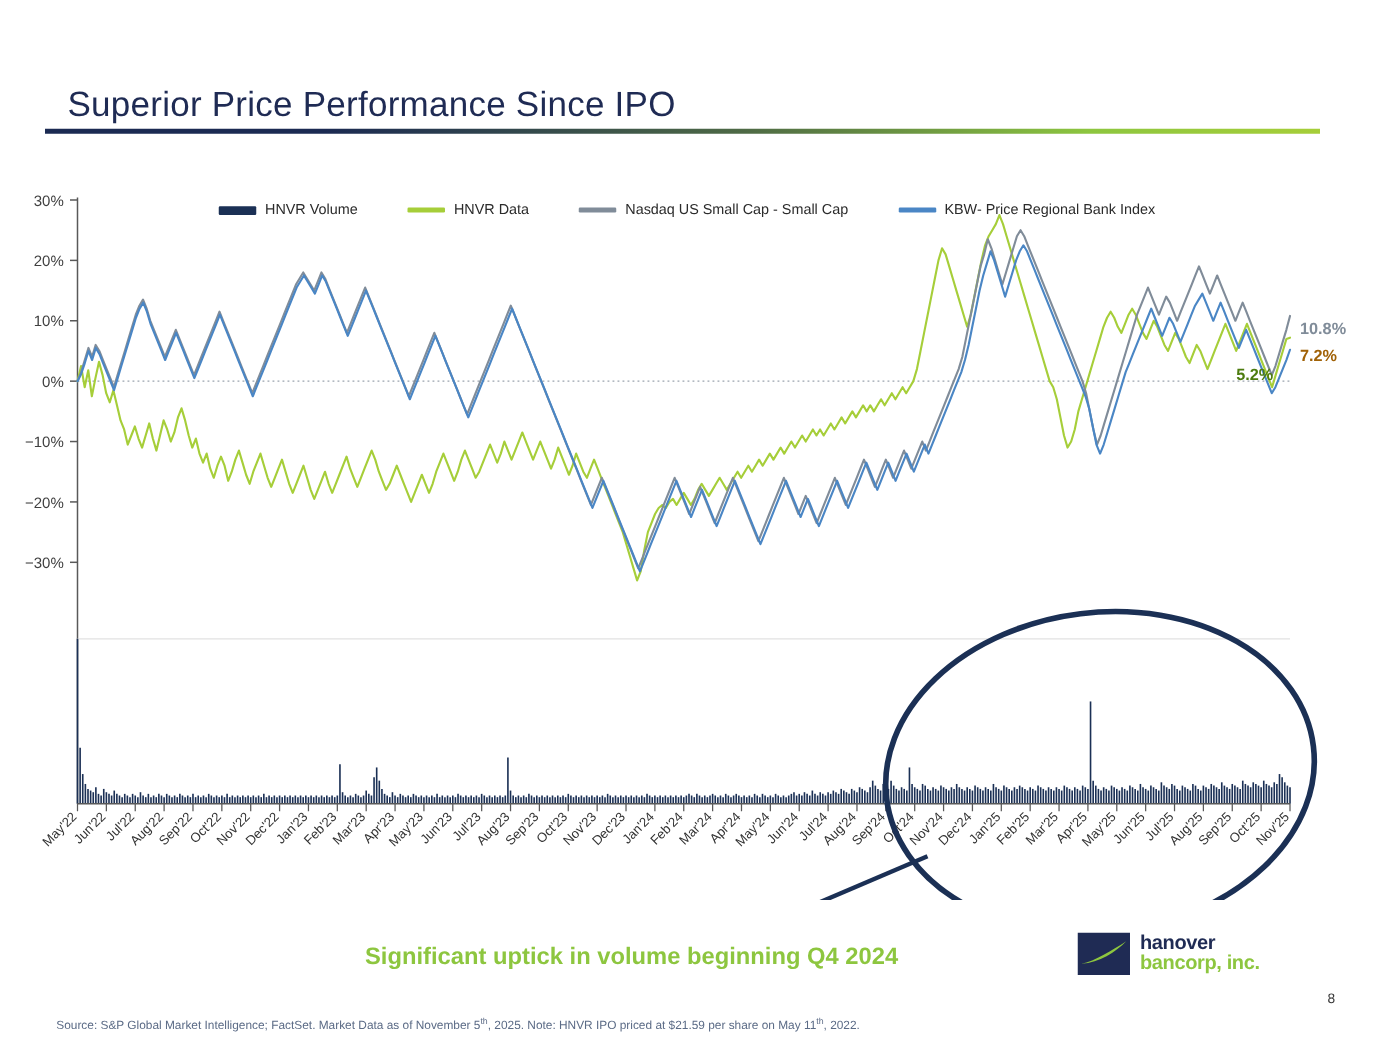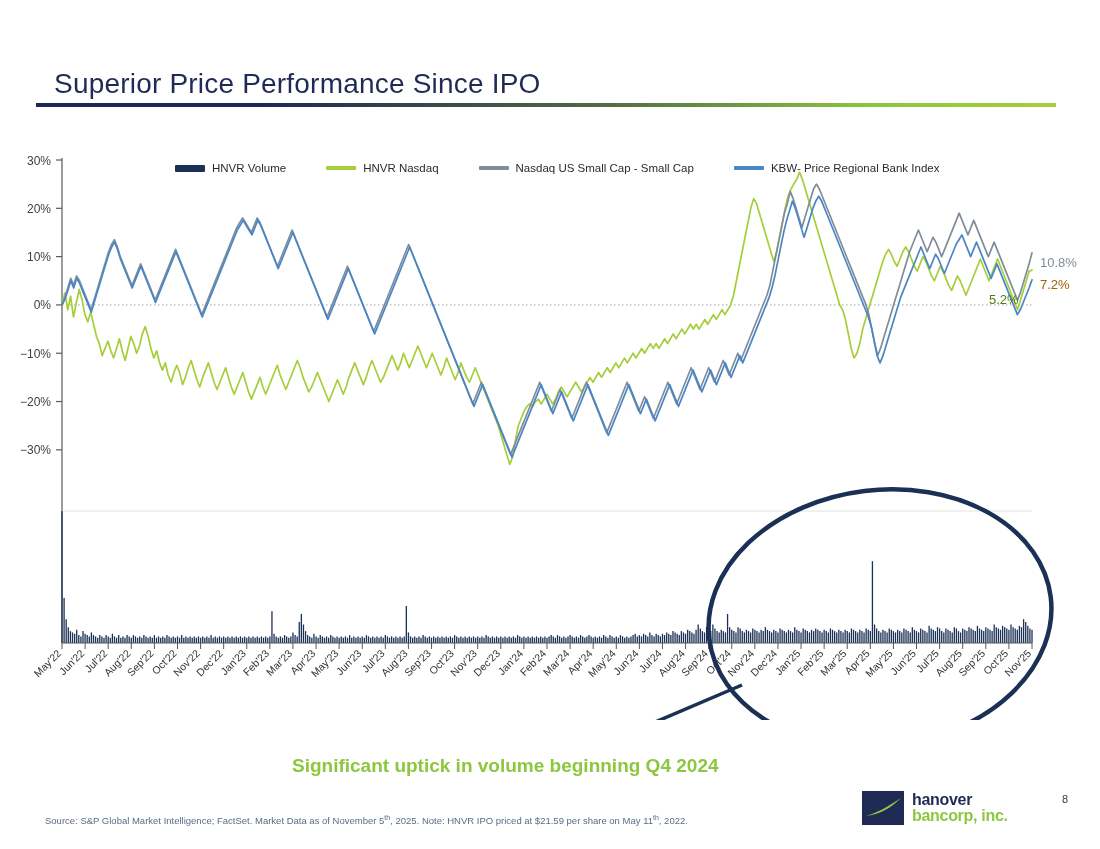--- a/index.html
+++ b/index.html
@@ -59,21 +59,21 @@
   }
   .legend-item { display: flex; align-items: center; gap: 7px; }
   .legend-swatch { display: inline-block; width: 30px; height: 4px; border-radius: 1px; }
   .legend-swatch.thick { height: 7px; }
   .legend-label { font-size: 11.5px; color: #2B2B2B; }
 
   
   .end-label {
     position: absolute;
     font-size: 13px;
-    font-weight: normal;
+    font-weight: bold;
     white-space: nowrap;
   }
   #end-label-nasdaq { left: 1040px; top: 255px; color: #808C99; }
   #end-label-hnvr   { left: 1040px; top: 277px; color: #a16207; }
   #end-label-kbw    { left: 989px; top: 292px; color: #4d7c0f; }
 
   
   #callout-note {
     position: absolute;
     left: 292px;
@@ -92,21 +92,21 @@
     font-size: 9.5px;
     color: #5B6B86;
     white-space: nowrap;
   }
   #footnote sup { font-size: 7px; }
 
   
   #logo {
     position: absolute;
     left: 862px;
-    top: 791px;
+    top: 746px;
     display: flex;
     align-items: center;
     gap: 8px;
   }
   #logo-mark { width: 42px; height: 34px; display: block; }
   #logo-words { line-height: 1.0; }
   #logo-hanover {
     font-size: 16px;
     font-weight: bold;
     color: #1F2B54;
@@ -726,21 +726,21 @@
   </svg>
 </div>
 
 <div id="legend">
   <div class="legend-item">
     <span class="legend-swatch thick" style="background:#1B3055"></span>
     <span class="legend-label">HNVR Volume</span>
   </div>
   <div class="legend-item">
     <span class="legend-swatch" style="background:#A6CE39"></span>
-    <span class="legend-label">HNVR Nasdaq</span>
+    <span class="legend-label">HNVR Data</span>
   </div>
   <div class="legend-item">
     <span class="legend-swatch" style="background:#808C99"></span>
     <span class="legend-label">Nasdaq US Small Cap - Small Cap</span>
   </div>
   <div class="legend-item">
     <span class="legend-swatch" style="background:#4A86C5"></span>
     <span class="legend-label">KBW- Price Regional Bank Index</span>
   </div>
 </div>

